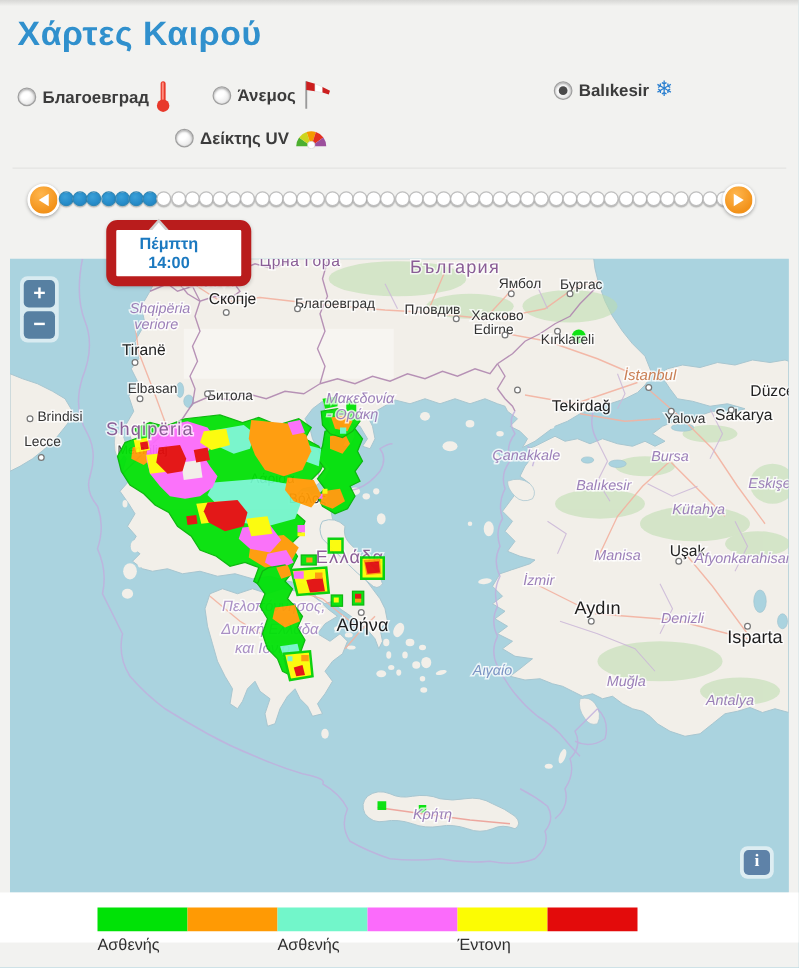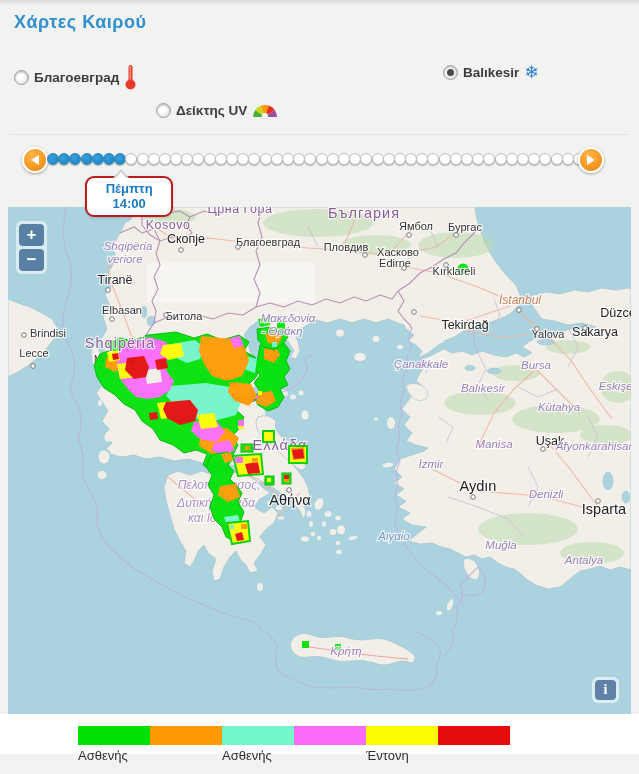--- a/index.html
+++ b/index.html
@@ -6,21 +6,21 @@
   body{
     width:639px;height:774px;overflow:hidden;position:relative;
     background:#f2f2f0;
     font-family:"Liberation Sans",sans-serif;
     -webkit-font-smoothing:antialiased;
   }
   .topshadow{position:absolute;top:0;left:0;right:0;height:5px;
     background:linear-gradient(#d7d7d5,rgba(215,215,213,0));pointer-events:none;z-index:50;}
   
   .header{padding:12px 0 0 14px;height:44px;}
-  .title{font-size:18px;font-weight:bold;color:#3090cd;letter-spacing:0.5px;}
+  .title{font-size:27px;font-weight:bold;color:#3090cd;letter-spacing:0.5px;}
   
   .controls{position:relative;height:78px;}
   .opt{position:absolute;display:flex;align-items:center;gap:5px;cursor:pointer;}
   .opt .lbl{font-size:13.5px;font-weight:bold;color:#3c3c3c;}
   .rb{width:13px;height:13px;border-radius:50%;flex:0 0 13px;
     background:radial-gradient(circle at 35% 30%,#ffffff 30%,#dcdcdc);
     border:1px solid #9f9f9f;box-shadow:inset 0 1px 2px rgba(0,0,0,.35);position:relative;}
   .rb.sel::after{content:'';position:absolute;left:3px;top:3px;width:7px;height:7px;
     border-radius:50%;background:#4a4a4a;}
   .ico{display:inline-flex;align-items:center;justify-content:center;}
@@ -30,22 +30,22 @@
   .slider{position:relative;height:72px;}
   .arrow{position:absolute;top:12px;width:22px;height:22px;border-radius:50%;
     background:radial-gradient(circle at 40% 30%,#ffb64d,#f2921a 70%);
     border:2px solid #fff;box-shadow:0 1px 3px rgba(0,0,0,.35);cursor:pointer;
     display:flex;align-items:center;justify-content:center;}
   .arrow svg{display:block;}
   .track{position:absolute;left:0;top:10px;right:0;height:26px;}
   .dot{position:absolute;top:8px;width:10px;height:10px;border-radius:50%;
     background:#fff;border:1px solid #bfbfbf;box-shadow:0 1px 1px rgba(0,0,0,.25);cursor:pointer;}
   .dot.on{background:radial-gradient(circle at 40% 35%,#3aa0d8,#1a7fc0);border:1px solid #2f86b5;}
-  .tooltip{position:absolute;top:41px;width:84px;background:#fff;border:2px solid #b91c1c;
-    border-radius:9px;padding:3px 0 4px 0;text-align:center;z-index:40;box-shadow:0 1px 3px rgba(0,0,0,.15);}
+  .tooltip{position:absolute;top:41px;width:84px;background:#fff;border:8px solid #b91c1c;
+    border-radius:9px;padding:3px 16px 4px 0;text-align:center;z-index:40;box-shadow:0 1px 3px rgba(0,0,0,.15);}
   .tooltip .tday,.tooltip .ttime{font-size:13px;font-weight:bold;color:#1b79c0;line-height:15px;}
   .caret{position:absolute;top:-9px;width:0;height:0;border-left:8px solid transparent;
     border-right:8px solid transparent;border-bottom:9px solid #cfcfcf;}
   .caret::after{content:'';position:absolute;left:-6px;top:3px;width:0;height:0;
     border-left:6px solid transparent;border-right:6px solid transparent;border-bottom:7px solid #fff;}
   
   .map{position:relative;margin:0 8px;width:623px;height:507px;background:#aad3df;overflow:hidden;cursor:grab;}
   .map svg{position:absolute;left:0;top:0;}
   .zoomctl{position:absolute;left:8px;top:14px;background:rgba(255,255,255,.55);
     border-radius:6px;padding:3px;z-index:20;}
@@ -92,30 +92,42 @@
     <span class="lbl">Благоевград</span>
     <span class="ico">
       <svg width="13" height="26" viewBox="0 0 13 26">
         <rect x="4.5" y="1" width="4" height="17" rx="2" fill="#e8392b"></rect>
         <rect x="5.5" y="2" width="1.5" height="14" fill="#ff8d7e"></rect>
         <circle cx="6.5" cy="20.5" r="5" fill="#e8392b"></circle>
       </svg>
     </span>
   </label>
 
+  <label class="opt" style="left:170px;top:8px;">
+    <span class="rb"></span>
+    <span class="lbl">Άνεμος</span>
+    <span class="ico">
+      <svg width="24" height="24" viewBox="0 0 24 24">
+        <line x1="3" y1="1" x2="3" y2="23" stroke="#9a9a9a" stroke-width="1.5"></line>
+        <polygon points="3,1 10,3 10,9 3,8" fill="#cc1f1f"></polygon>
+        <polygon points="10,3 16,5.5 16,10 10,9" fill="#fff" stroke="#e0e0e0" stroke-width="0.5"></polygon>
+        <polygon points="16,5.5 22,8.5 21,11.5 16,10" fill="#cc1f1f"></polygon>
+      </svg>
+    </span>
+  </label>
 
 
   <label class="opt" style="left:443px;top:8px;">
     <span class="rb sel"></span>
     <span class="lbl">Balıkesir</span>
     <span class="ico glyph" style="font-size:17px;color:#2a7fd0;">❄</span>
   </label>
 
 
-  <label class="opt" style="left:156px;top:46px;">
+  <label class="opt" style="left:140px;top:46px;">
     <span class="rb"></span>
     <span class="lbl">Δείκτης UV</span>
     <span class="ico">
       <svg width="27" height="17" viewBox="0 0 27 17">
         <path d="M13,15 L1,15 A12,12 0 0 1 3.29,7.94 Z" fill="#4caf2f"></path>
         <path d="M13,15 L3.29,7.94 A12,12 0 0 1 9.29,3.59 Z" fill="#cdd51e"></path>
         <path d="M13,15 L9.29,3.59 A12,12 0 0 1 16.71,3.59 Z" fill="#f59a00"></path>
         <path d="M13,15 L16.71,3.59 A12,12 0 0 1 22.71,7.94 Z" fill="#e53020"></path>
         <path d="M13,15 L22.71,7.94 A12,12 0 0 1 25,15 Z" fill="#9c4f9c"></path>
         <circle cx="13" cy="14" r="3" fill="#fff" stroke="#ccc" stroke-width="0.5"></circle>

